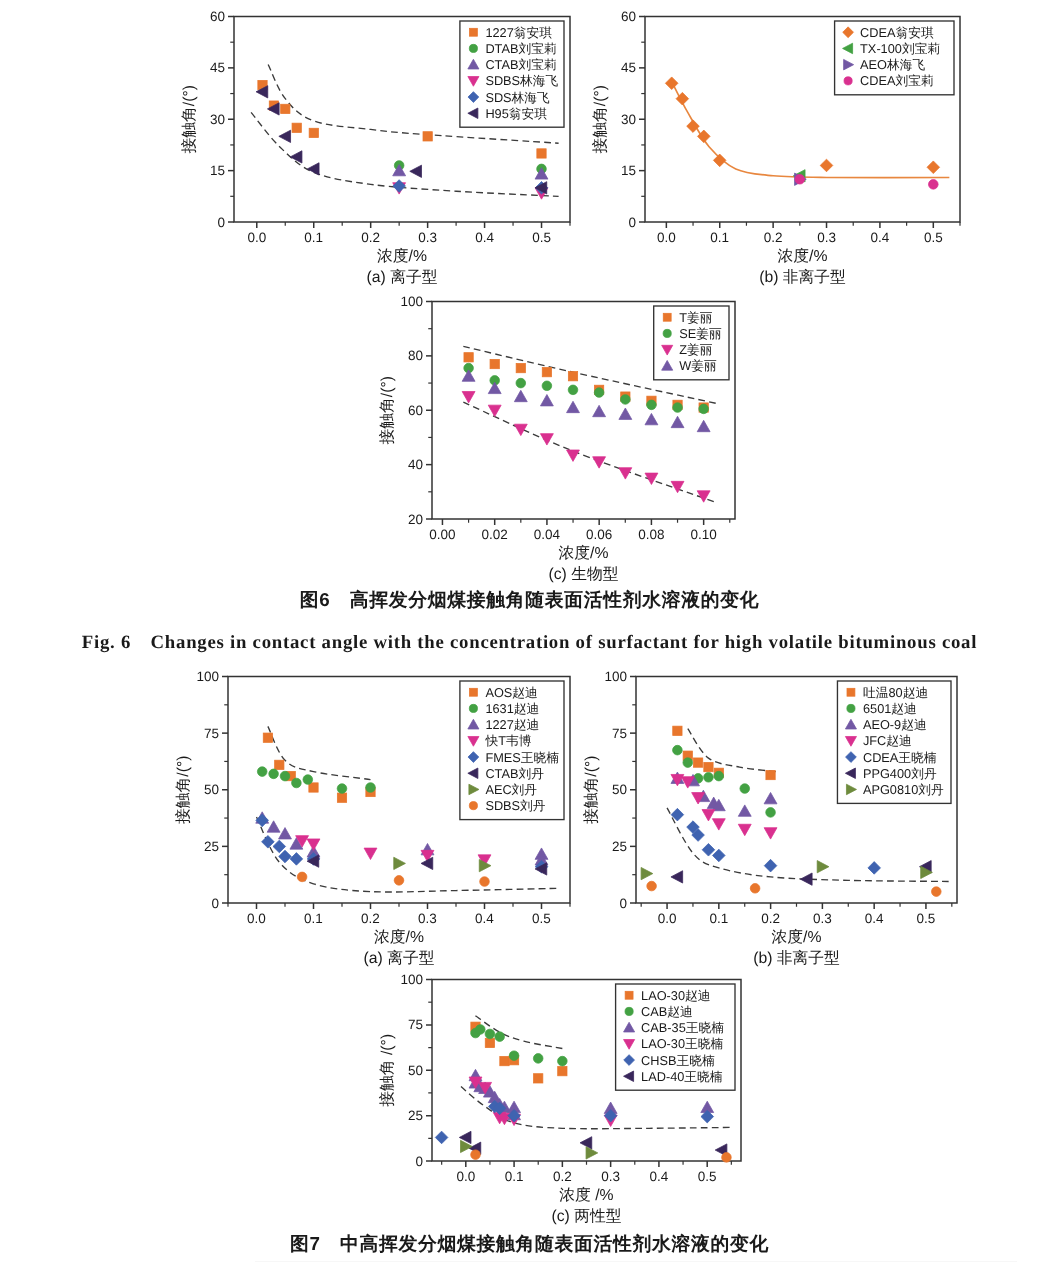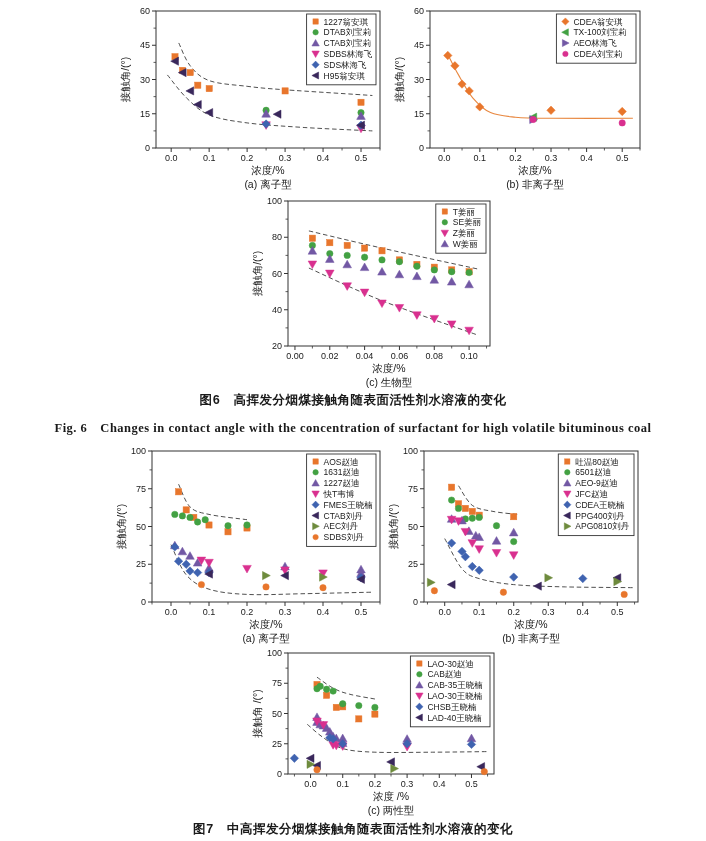--- a/index.html
+++ b/index.html
@@ -12,21 +12,21 @@
   #chart0{left:118px;top:4px;}
   #chart1{left:392px;top:4px;}
   #chart2{left:250px;top:194px;}
   #chart3{left:114px;top:444px;}
   #chart4{left:386px;top:444px;}
   #chart5{left:250px;top:646px;}
   .cap{
     position:absolute;left:0;width:706px;text-align:center;
     font-weight:bold;font-size:12.5px;letter-spacing:0.5px;
   }
-  .cap-zh{font-family:Liberation Mono, monospace;}
+  .cap-zh{font-family:Liberation Sans, sans-serif;}
   .cap-en{font-family:"Liberation Serif",serif;font-size:12.5px;}
   #cap6zh{top:392px;}
   #cap6en{top:420px;}
   #cap7zh{top:821px;}
 </style>
 </head>
 <body>
 
 <div class="page">
   <div>

